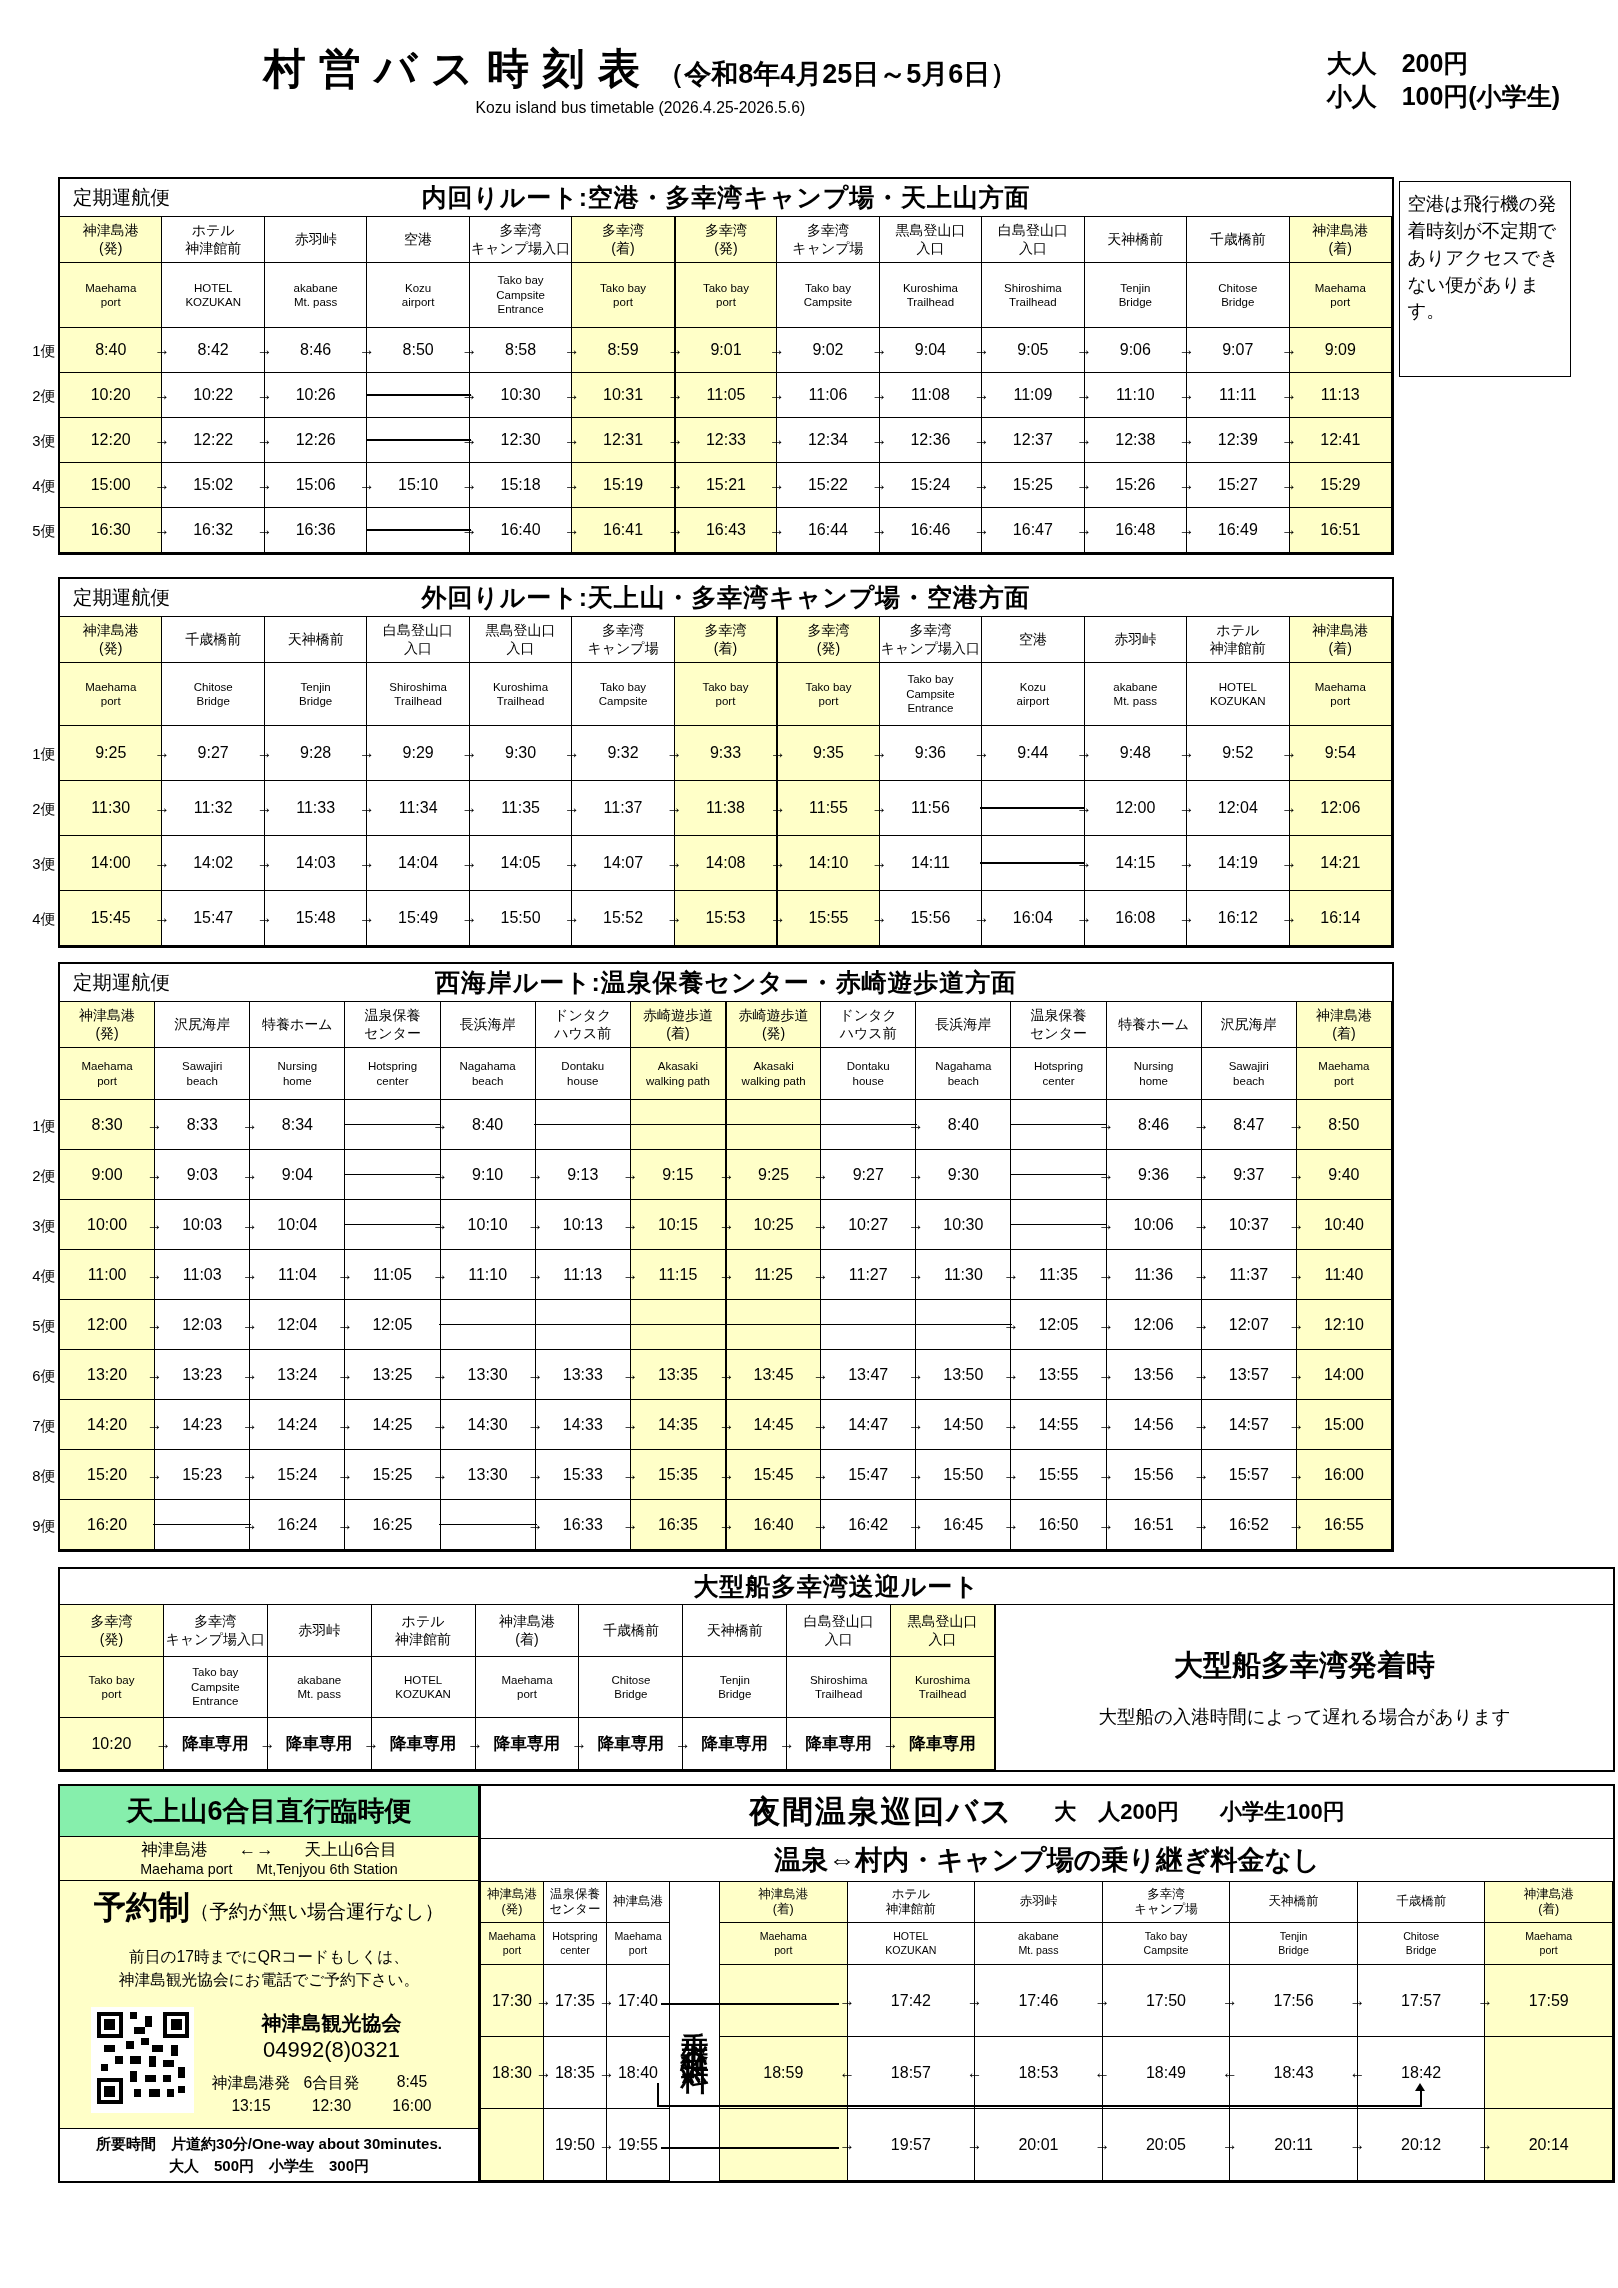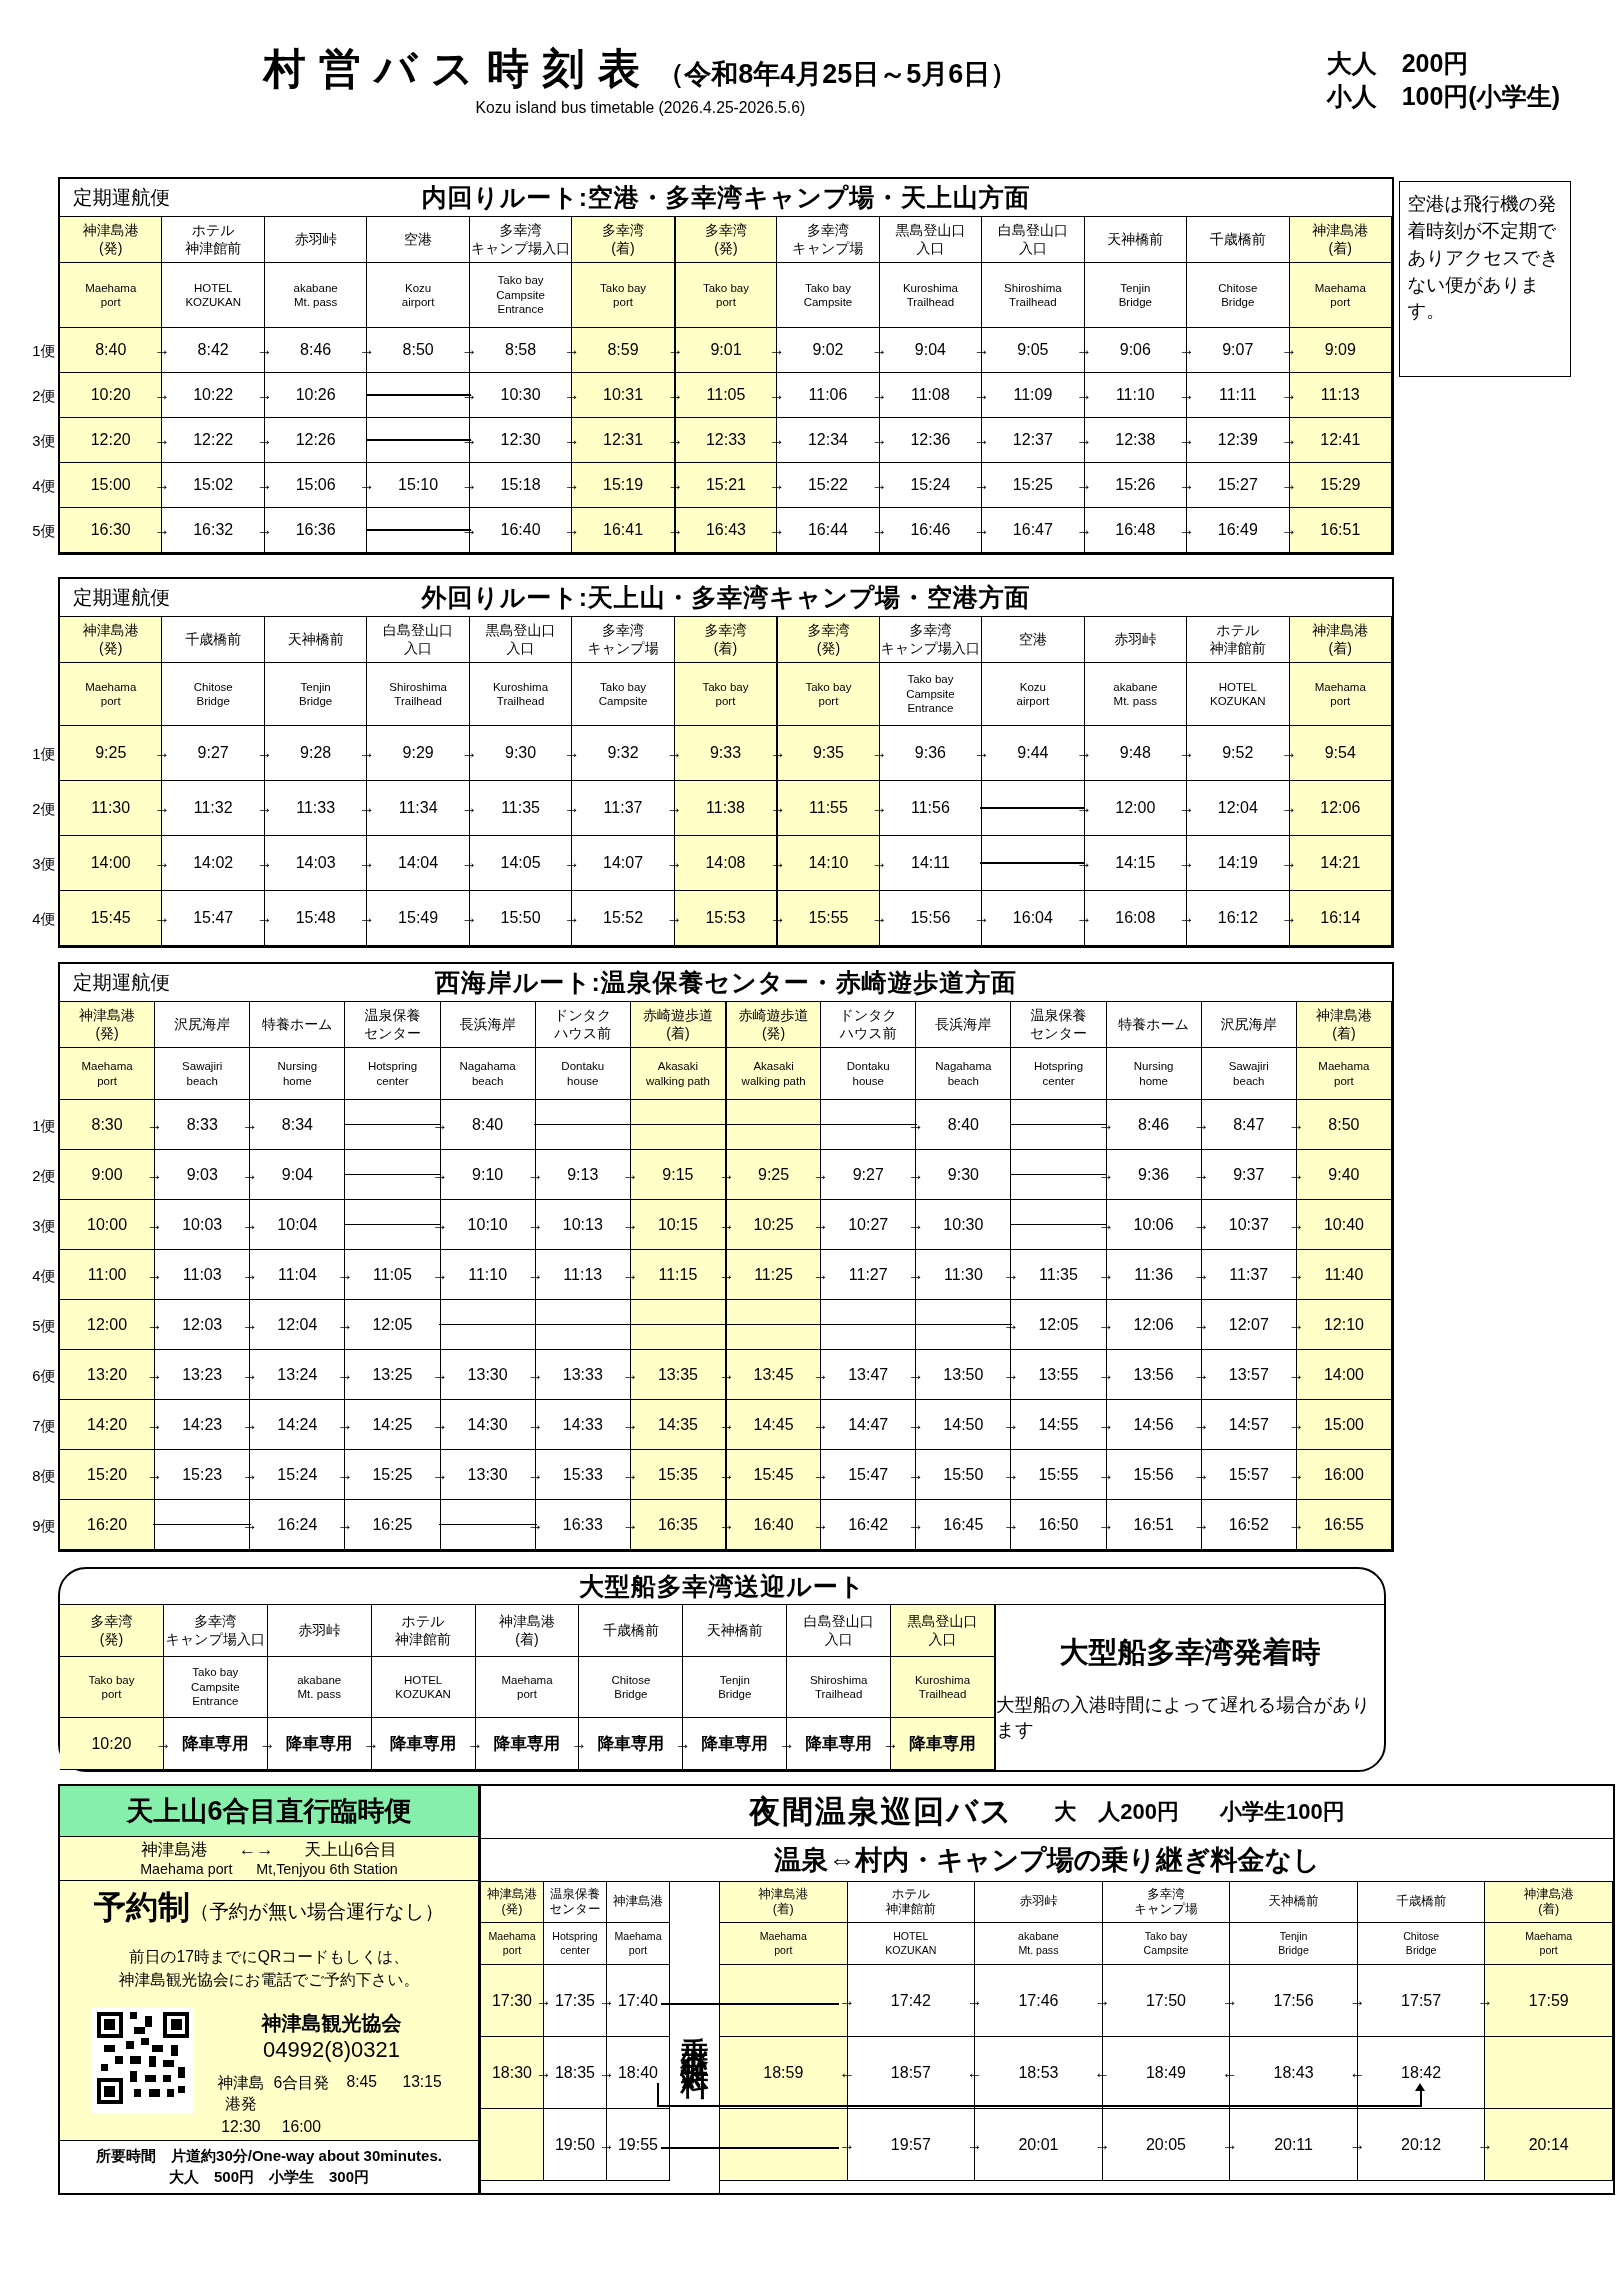--- a/index.html
+++ b/index.html
@@ -16,21 +16,21 @@
   
   .airport-note{position:absolute;left:1399px;top:181px;width:172px;height:196px;border:1.8px solid #000;
         box-sizing:border-box;padding:9.2px 7.4px;font-size:18.5px;line-height:1.45;}
   
   .tt{position:absolute;display:flex;align-items:flex-start;}
   #t1{left:23px;top:177px;} #t2{left:23px;top:577px;} #t3{left:23px;top:962px;}
   #t4{left:58px;top:1567px;}
   .gutter{width:35px;display:flex;flex-direction:column;flex:none;}
   .rlabel{display:flex;align-items:center;justify-content:flex-end;padding-right:2.8px;font-size:14.8px;box-sizing:border-box;}
   .ttbox{border:2.8px solid #000;background:#fff;box-sizing:border-box;width:1336px;}
-  #t4 .ttbox{width:1328px;border-radius:28px;}
+  #t4 .ttbox{width:1557px;}
   .ttl{display:flex;align-items:center;border-bottom:1.8px solid #000;}
   .svc{width:162px;font-size:19.4px;padding-left:13px;box-sizing:border-box;flex:none;}
   .ghost{visibility:hidden;}
   .ttitle{flex:1;text-align:center;font-size:25px;font-weight:bold;letter-spacing:0.9px;white-space:nowrap;}
   .grid{display:grid;}
   .hcell,.tcell{border-right:0.9px solid #000;border-bottom:0.9px solid #000;display:flex;align-items:center;
         justify-content:center;text-align:center;white-space:pre-line;box-sizing:border-box;position:relative;}
   .hcell.jp{font-size:14px;line-height:1.22;font-weight:500;}
   .hcell.en{font-size:11.5px;line-height:1.25;border-bottom:1.8px solid #000;}
   .yl{background:#FFFFC8;}
@@ -60,21 +60,21 @@
   .tj-body{background:#FFFFC8;flex:1;padding:5.5px 9.2px 3.7px;display:flex;flex-direction:column;}
   .tj-res{text-align:center;white-space:nowrap;}
   .tj-res .big{font-size:32px;font-weight:bold;}
   .tj-res .sm{font-size:19.4px;}
   .tj-note{margin-top:14.8px;text-align:center;font-size:15.7px;line-height:1.5;white-space:pre-line;}
   .tj-row{display:flex;margin-top:14.8px;align-items:flex-start;}
   .qr{margin-left:22px;flex:none;background:#fff;padding:5.5px;}
   .tj-right{flex:1;text-align:center;}
   .assoc{font-size:20px;font-weight:bold;margin-top:3.7px;}
   .phone{font-size:22px;}
-  .depgrid{display:grid;grid-template-columns:1fr 1fr 1fr 1fr;margin:9.2px 16.6px 0;font-size:15.7px;row-gap:3.7px;}
+  .depgrid{display:grid;grid-template-columns:1fr 1fr 1fr;margin:9.2px 16.6px 0;font-size:15.7px;row-gap:3.7px;}
   .dephead{font-weight:500;}
   .tj-foot{border-top:1.8px solid #000;background:#fff;padding:3.7px 0 4.6px;text-align:center;font-size:15px;
         font-weight:600;line-height:1.45;flex:none;}
   
   #night{flex:1;border:2.8px solid #000;border-left:1.8px solid #000;box-sizing:border-box;background:#fff;
         display:flex;flex-direction:column;}
   .ntitle{height:52px;display:flex;align-items:center;justify-content:center;gap:41px;border-bottom:1.8px solid #000;flex:none;}
   .ntitle .t{font-size:31px;font-weight:bold;letter-spacing:1.8px;}
   .ntitle .f{font-size:22px;font-weight:bold;}
   .nsub{height:42px;display:flex;align-items:center;justify-content:center;font-size:27px;font-weight:bold;

